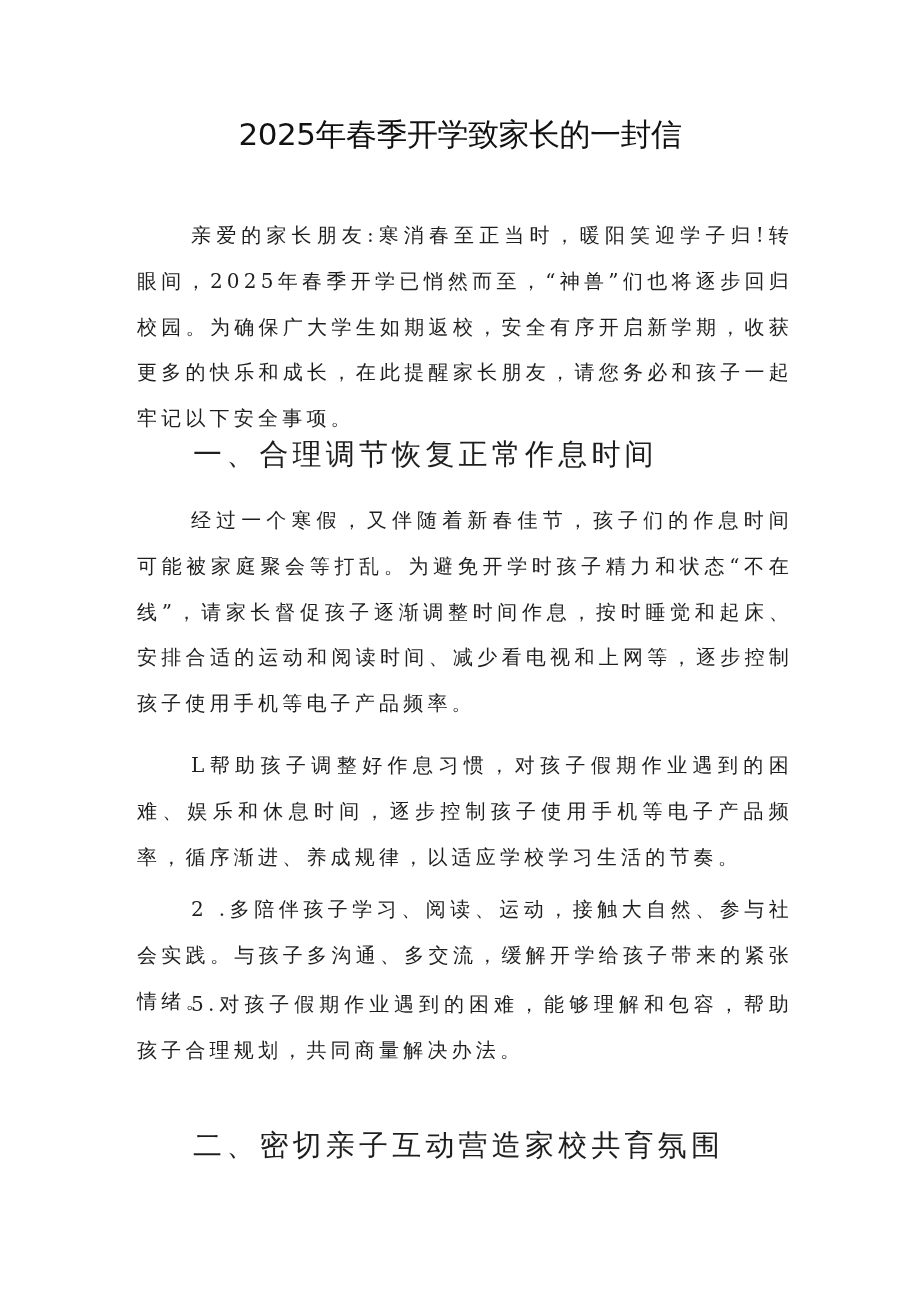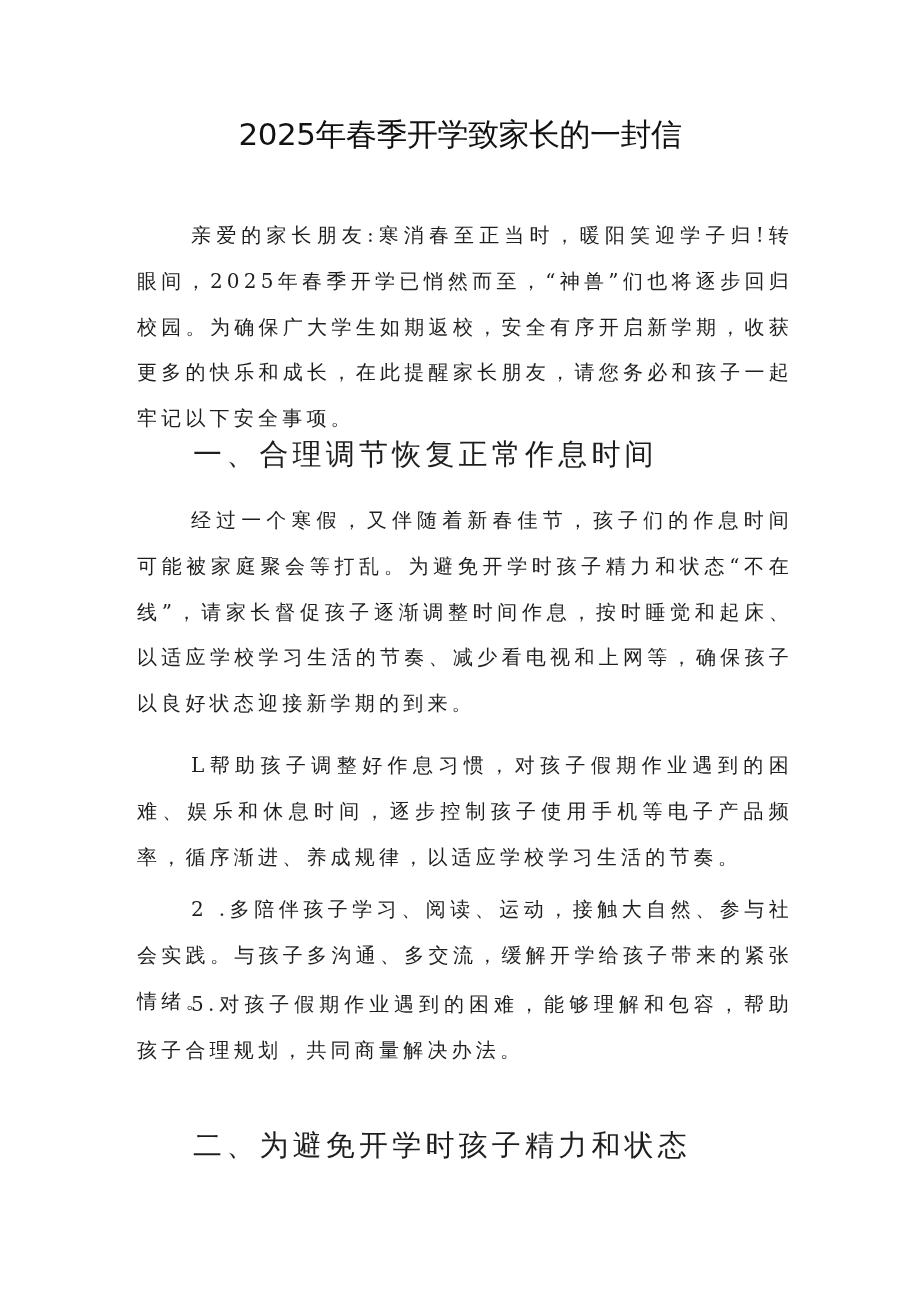--- a/index.html
+++ b/index.html
@@ -80,30 +80,30 @@
 
   <h1 class="title">2025年春季开学致家长的一封信</h1>
 
   <div class="body-text p1">
     <p>亲爱的家长朋友:寒消春至正当时，暖阳笑迎学子归!转眼间，2025年春季开学已悄然而至，“神兽”们也将逐步回归校园。为确保广大学生如期返校，安全有序开启新学期，收获更多的快乐和成长，在此提醒家长朋友，请您务必和孩子一起牢记以下安全事项。</p>
   </div>
 
   <h2 class="heading h1">一、合理调节恢复正常作息时间</h2>
 
   <div class="body-text p2">
-    <p>经过一个寒假，又伴随着新春佳节，孩子们的作息时间可能被家庭聚会等打乱。为避免开学时孩子精力和状态“不在线”，请家长督促孩子逐渐调整时间作息，按时睡觉和起床、以适应学校学习生活的节奏、减少看电视和上网等，确保孩子以良好状态迎接新学期的到来。</p>
+    <p>经过一个寒假，又伴随着新春佳节，孩子们的作息时间可能被家庭聚会等打乱。为避免开学时孩子精力和状态“不在线”，请家长督促孩子逐渐调整时间作息，按时睡觉和起床、安排合适的运动和阅读时间、减少看电视和上网等，逐步控制孩子使用手机等电子产品频率。</p>
   </div>
 
   <div class="body-text p3">
     <p>L帮助孩子调整好作息习惯，对孩子假期作业遇到的困难、娱乐和休息时间，逐步控制孩子使用手机等电子产品频率，循序渐进、养成规律，以适应学校学习生活的节奏。</p>
   </div>
 
   <div class="body-text p4">
     <p>2 .多陪伴孩子学习、阅读、运动，接触大自然、参与社会实践。与孩子多沟通、多交流，缓解开学给孩子带来的紧张情绪。</p>
   </div>
 
   <div class="body-text p5">
     <p>5.对孩子假期作业遇到的困难，能够理解和包容，帮助孩子合理规划，共同商量解决办法。</p>
   </div>
 
-  <h2 class="heading h2">二、为避免开学时孩子精力和状态</h2>
+  <h2 class="heading h2">二、密切亲子互动营造家校共育氛围</h2>
 
 </div>
 
 </body></html>

